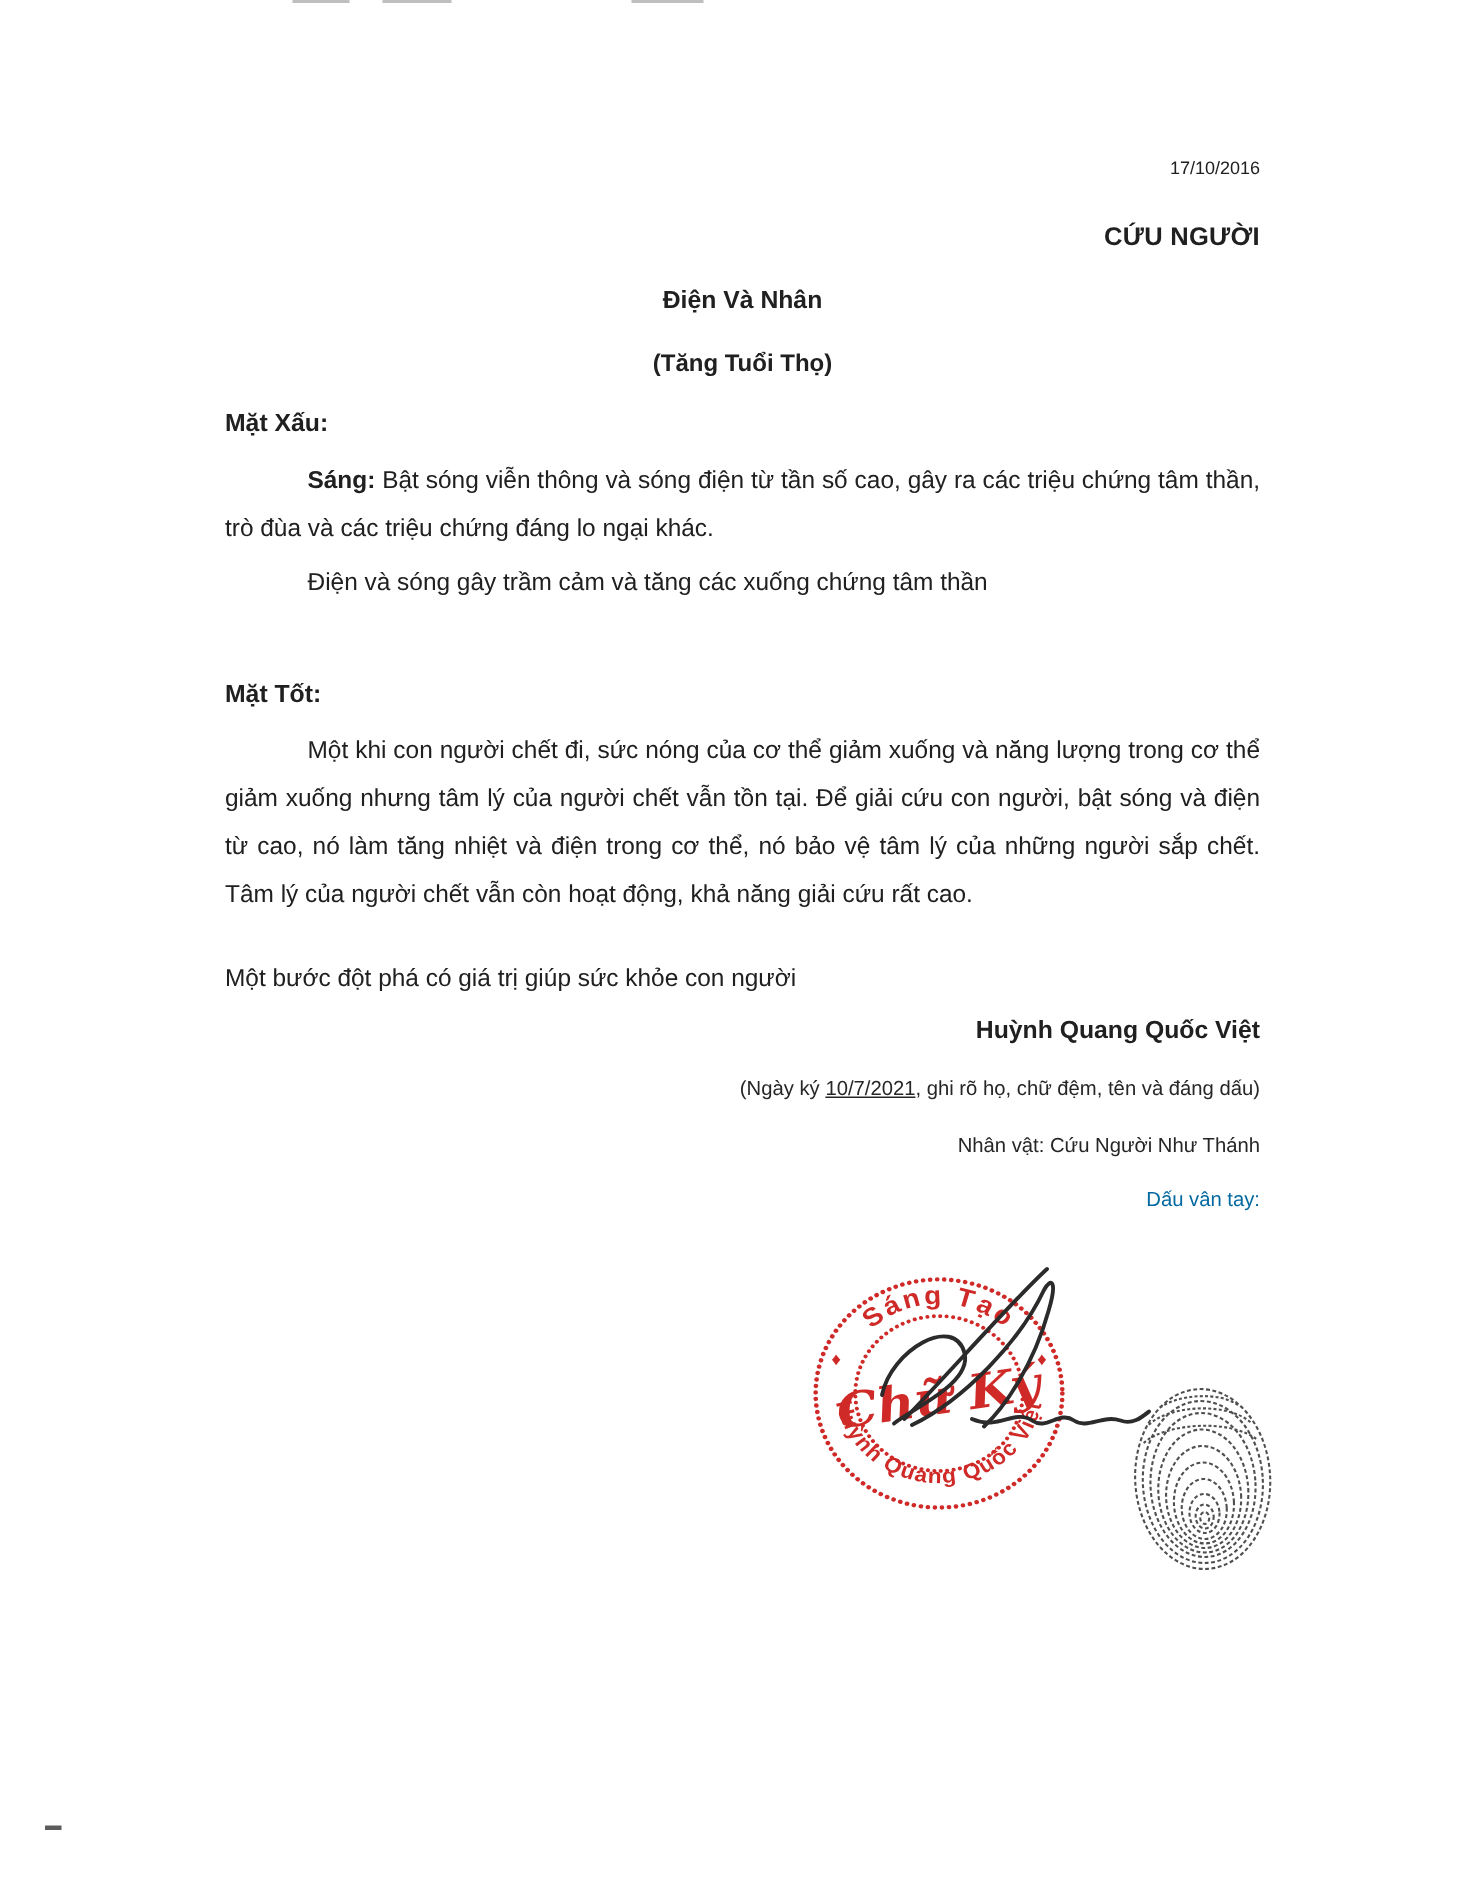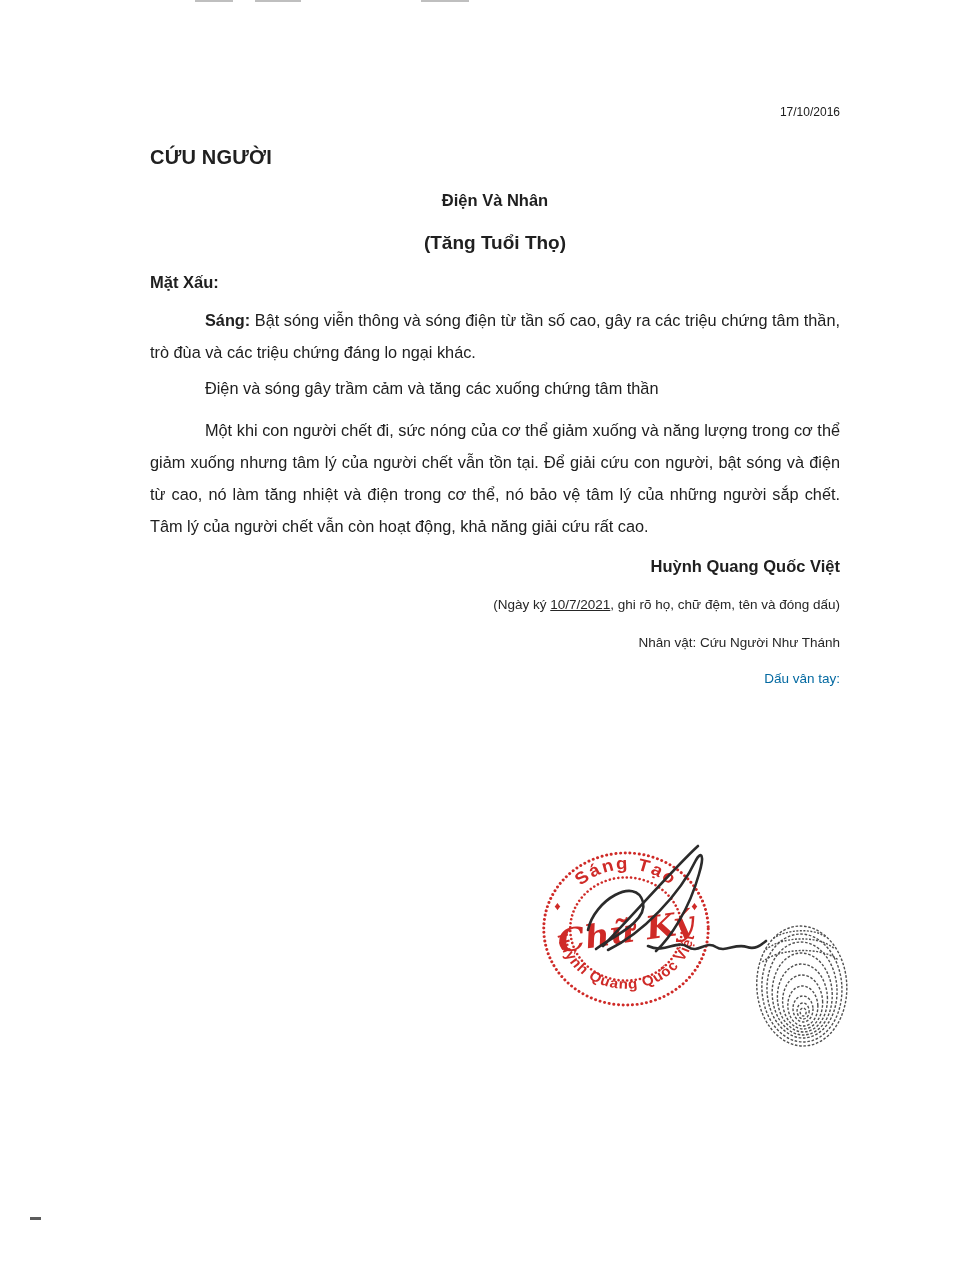--- a/index.html
+++ b/index.html
@@ -6,23 +6,23 @@
   .page{
     position:relative;
     width:974px;height:1261px;
     background:#ffffff;
     font-family:"Liberation Sans", sans-serif;
     color:#202020;
     overflow:hidden;
   }
   .content{margin-left:150px;margin-right:134px;}
   .date-line{margin-top:102px;text-align:right;font-size:12px;line-height:21px;}
-  .title{margin-top:24px;text-align:left;font-weight:bold;font-size:20px;line-height:21px;letter-spacing:.2px;}
+  .title{margin-top:24px;text-align:right;font-weight:bold;font-size:17px;line-height:21px;letter-spacing:.2px;}
   .sub1{margin-top:22px;text-align:center;font-weight:bold;font-size:16.5px;line-height:21px;}
-  .sub2{margin-top:21px;text-align:center;font-weight:bold;font-size:19px;line-height:21px;}
+  .sub2{margin-top:21px;text-align:center;font-weight:bold;font-size:16px;line-height:21px;}
   .sect-head{font-weight:bold;font-size:16.5px;line-height:21px;}
   .h-bad{margin-top:19px;}
   .h-good{margin-top:49px;}
   .para{margin:0;font-size:16.3px;line-height:32px;text-align:justify;text-indent:55px;}
   .p1{margin-top:11px;}
   .p2{margin-top:0;}
   .p3{margin-top:4px;text-align:left;}
   .subhead{margin-top:24px;margin-left:55px;font-weight:bold;font-size:16.5px;line-height:21px;}
   .bigpara{margin-top:10px;}
   .statement{margin-top:30px;font-size:16.3px;line-height:21px;}
@@ -56,28 +56,30 @@
     <div class="sub1">Điện Và Nhân</div>
     <div class="sub2">(Tăng Tuổi Thọ)</div>
 
     <div class="sect-head h-bad">Mặt Xấu:</div>
 
     <p class="para p1"><b>Sáng:</b><span> Bật sóng viễn thông và sóng điện từ tần số cao, gây ra các triệu chứng tâm thần, trò đùa và các triệu chứng đáng lo ngại khác.</span></p>
 
 
     <p class="para p3">Điện và sóng gây trầm cảm và tăng các xuống chứng tâm thần</p>
 
+    <div class="sect-head h-good">Mặt Tốt:</div>
 
 
     <p class="para bigpara">Một khi con người chết đi, sức nóng của cơ thể giảm xuống và năng lượng trong cơ thể giảm xuống nhưng tâm lý của người chết vẫn tồn tại. Để giải cứu con người, bật sóng và điện từ cao, nó làm tăng nhiệt và điện trong cơ thể, nó bảo vệ tâm lý của những người sắp chết. Tâm lý của người chết vẫn còn hoạt động, khả năng giải cứu rất cao.</p>
 
+    <div class="statement">Một bước đột phá có giá trị giúp sức khỏe con người</div>
 
     <div class="signer">Huỳnh Quang Quốc Việt</div>
 
-    <div class="sign-note"><span>(Ngày ký </span><span class="u">10/7/2021</span><span>, ghi rõ họ, chữ đệm, tên và đóng dấu)</span></div>
+    <div class="sign-note"><span>(Ngày ký </span><span class="u">10/7/2021</span><span>, ghi rõ họ, chữ đệm, tên và đáng dấu)</span></div>
 
     <div class="character-line">Nhân vật: Cứu Người Như Thánh</div>
 
     <div class="fp-label">Dấu vân tay:</div>
   </div>
 
   <svg class="overlay stamp-svg" style="left:533px;top:843px;" width="186" height="172" viewBox="0 0 190 190" preserveAspectRatio="none">
     <defs>
       <path id="arcTop" d="M 29 95 A 66 66 0 0 1 161 95" fill="none"></path>
       <path id="arcBottom" d="M 24 90 A 71 71 0 0 0 166 90" fill="none"></path>

